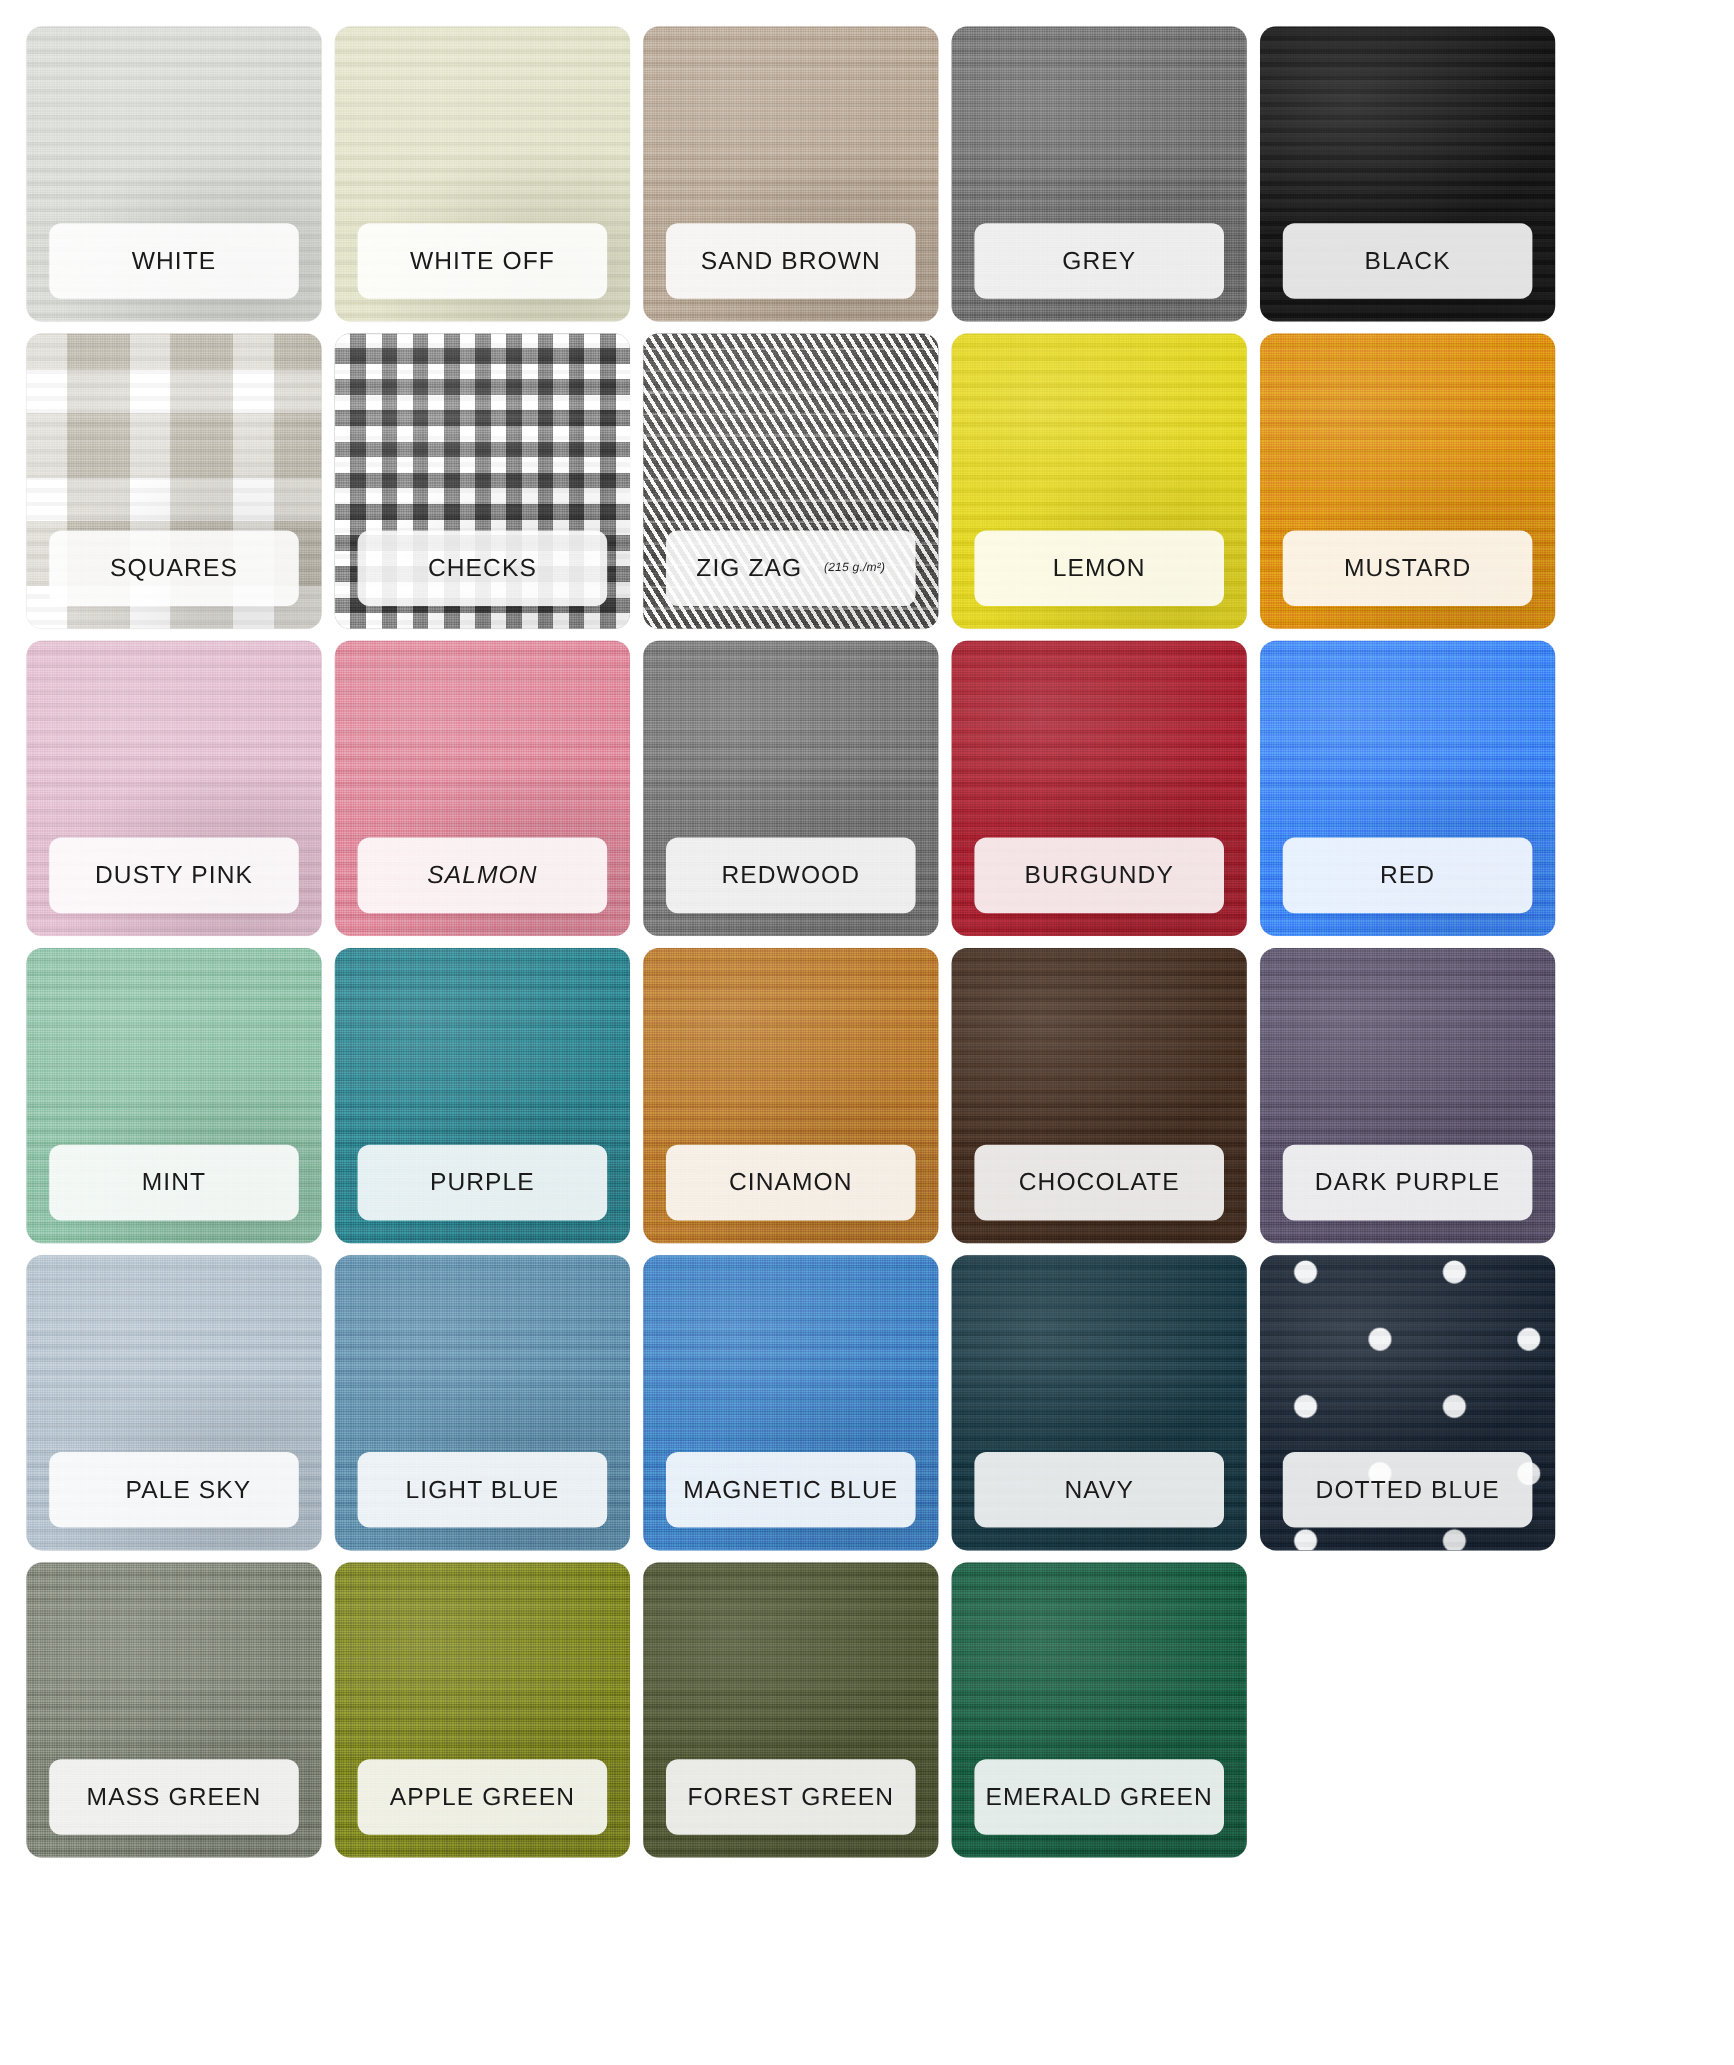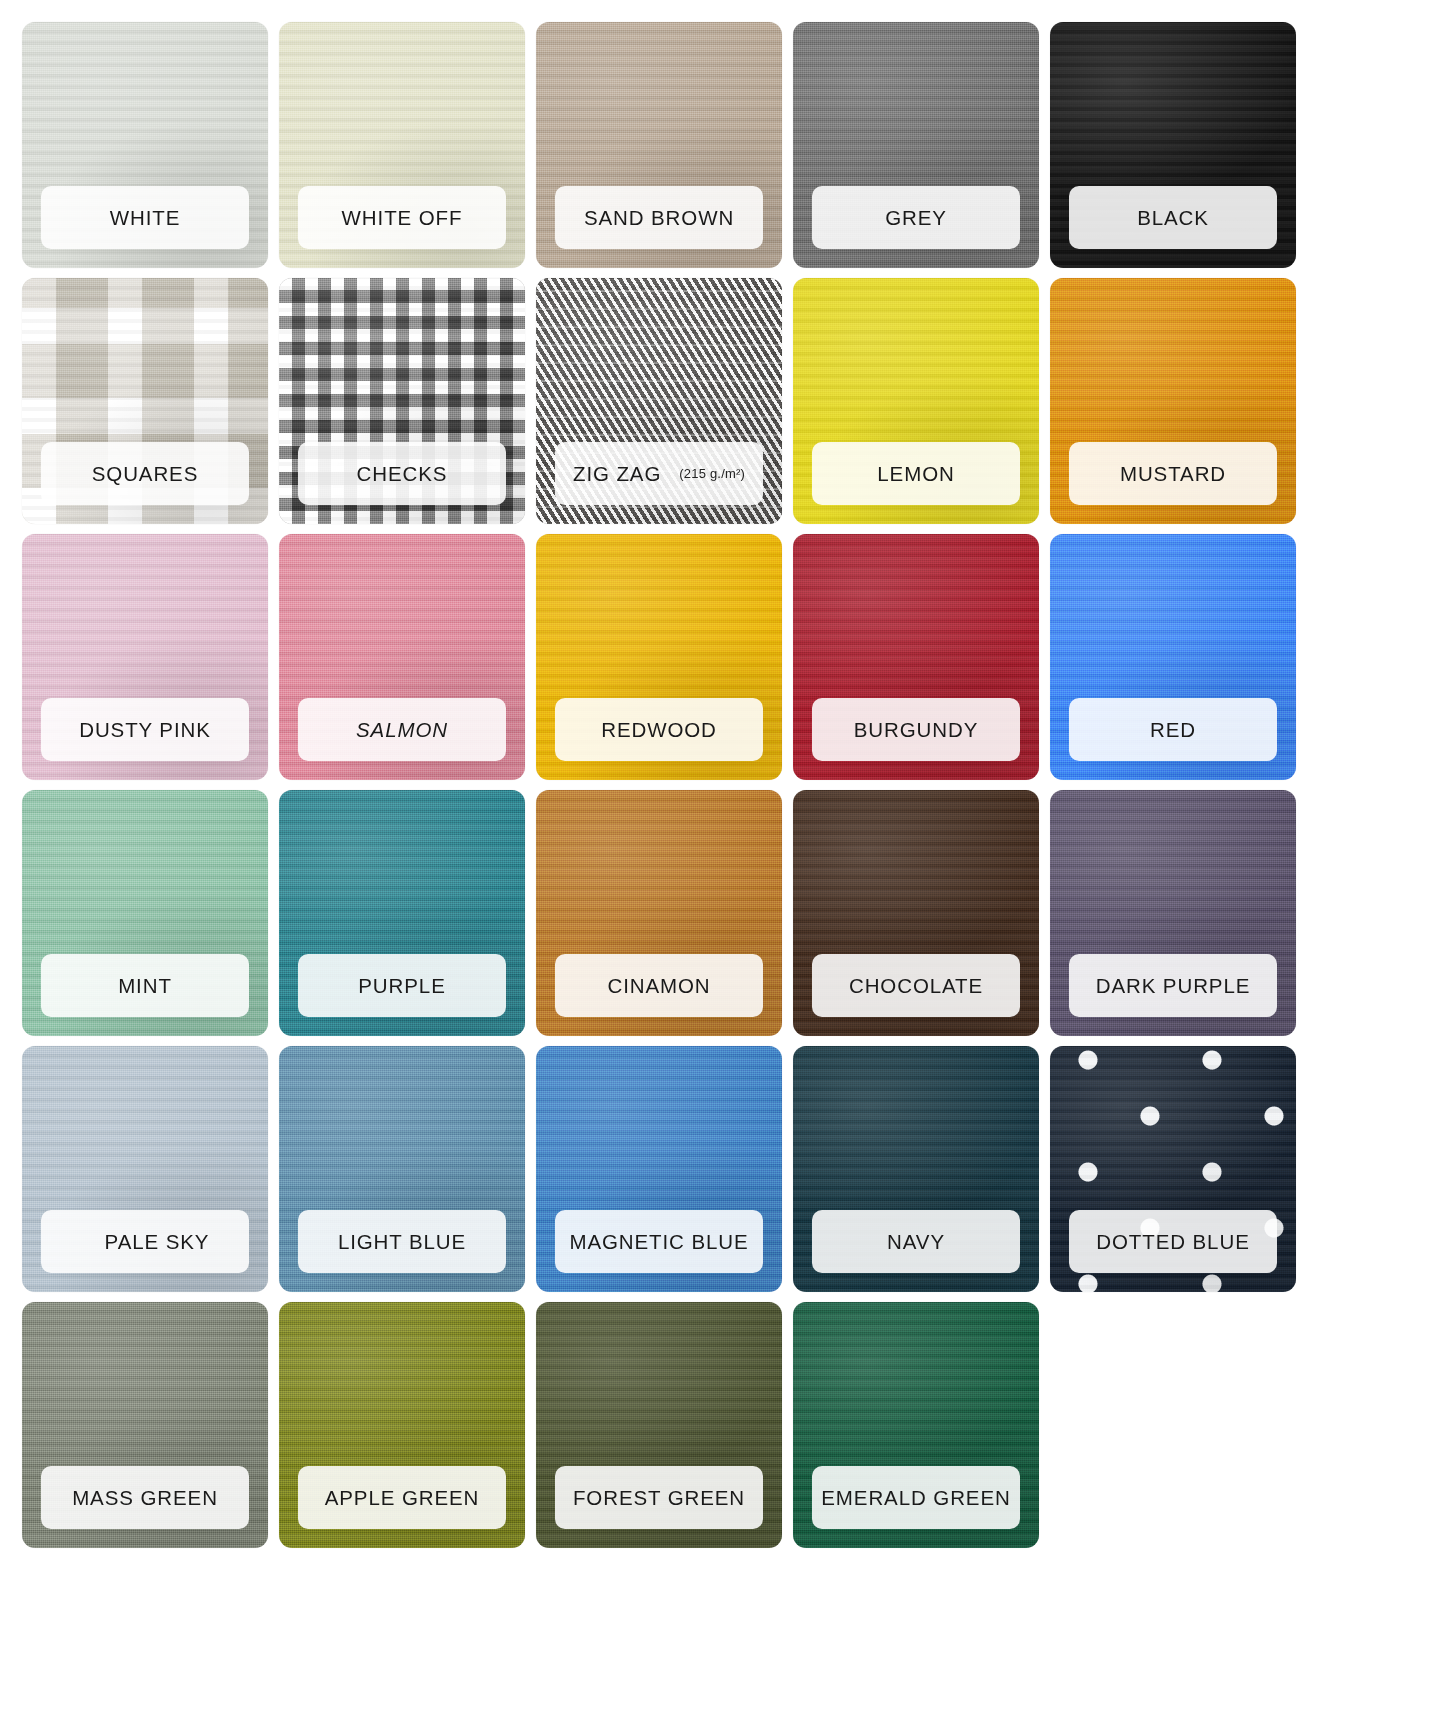--- a/index.html
+++ b/index.html
@@ -58,21 +58,22 @@
     justify-content:center;
     gap:18px;
     background:rgba(255,255,255,0.88);
     color:#1a1a1a;
     font-size:20.5px;
     letter-spacing:0.9px;
     white-space:nowrap;
   }
   .label .name{font-weight:400;}
   .label .note{
-    font-size:13px;
+    font-size:10px;
+    font-style:italic;
     letter-spacing:0.2px;
     color:#232323;
   }
   
   .p-squares{
     position:absolute; inset:0;
     background:
       repeating-linear-gradient(90deg,
         rgba(255,255,255,0.92) 0 34px,
         rgba(198,193,183,0.55) 34px 86px),
@@ -222,21 +223,21 @@
         </div>
       </div>
       <div class="swatch" style="background: rgb(224, 135, 154);">
         <div class="weave"></div>
         <div class="tex-slub"></div>
         <div class="shade"></div>
         <div class="label" style="background: rgba(255, 255, 255, 0.88); color: rgb(26, 26, 26); font-style: italic;">
           <span class="name">SALMON</span>
         </div>
       </div>
-      <div class="swatch" style="background: #eab308;">
+      <div class="swatch" style="background: #737373;">
         <div class="weave"></div>
         <div class="tex-slub"></div>
         <div class="shade"></div>
         <div class="label" style="background: rgba(255, 255, 255, 0.88); color: rgb(26, 26, 26);">
           <span class="name">REDWOOD</span>
         </div>
       </div>
       <div class="swatch" style="background: rgb(164, 29, 44);">
         <div class="weave"></div>
         <div class="tex-slub"></div>

